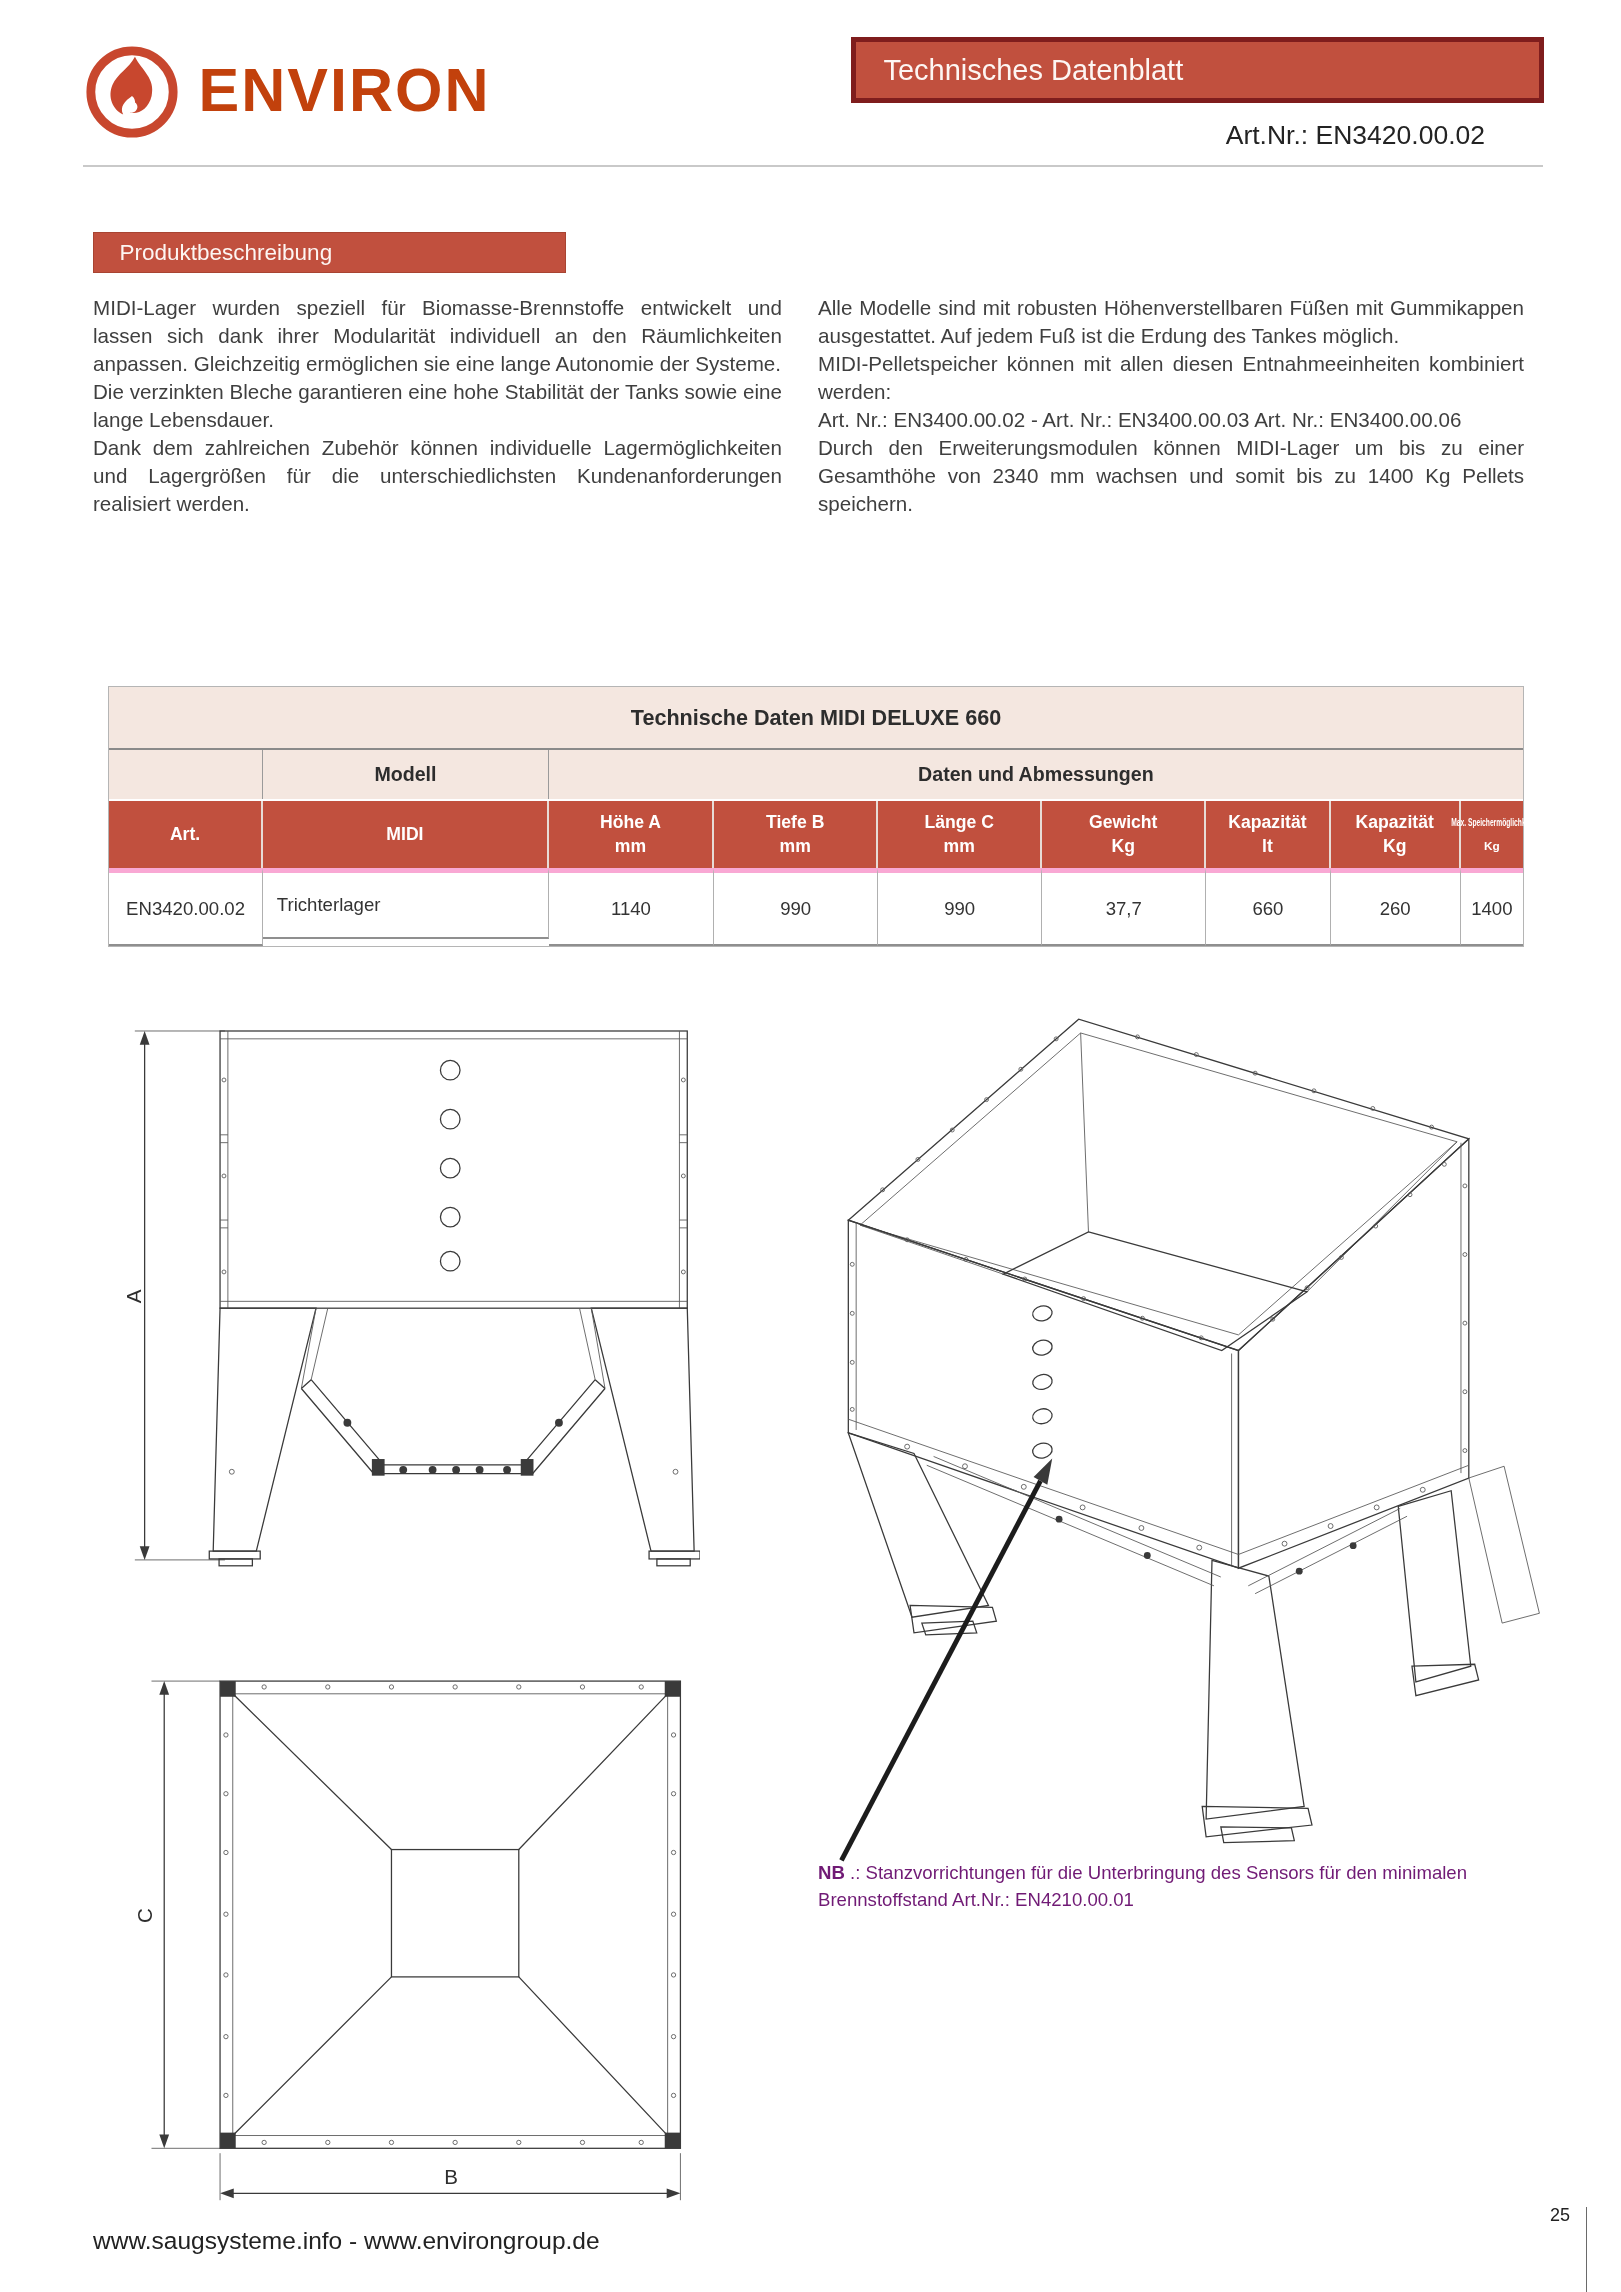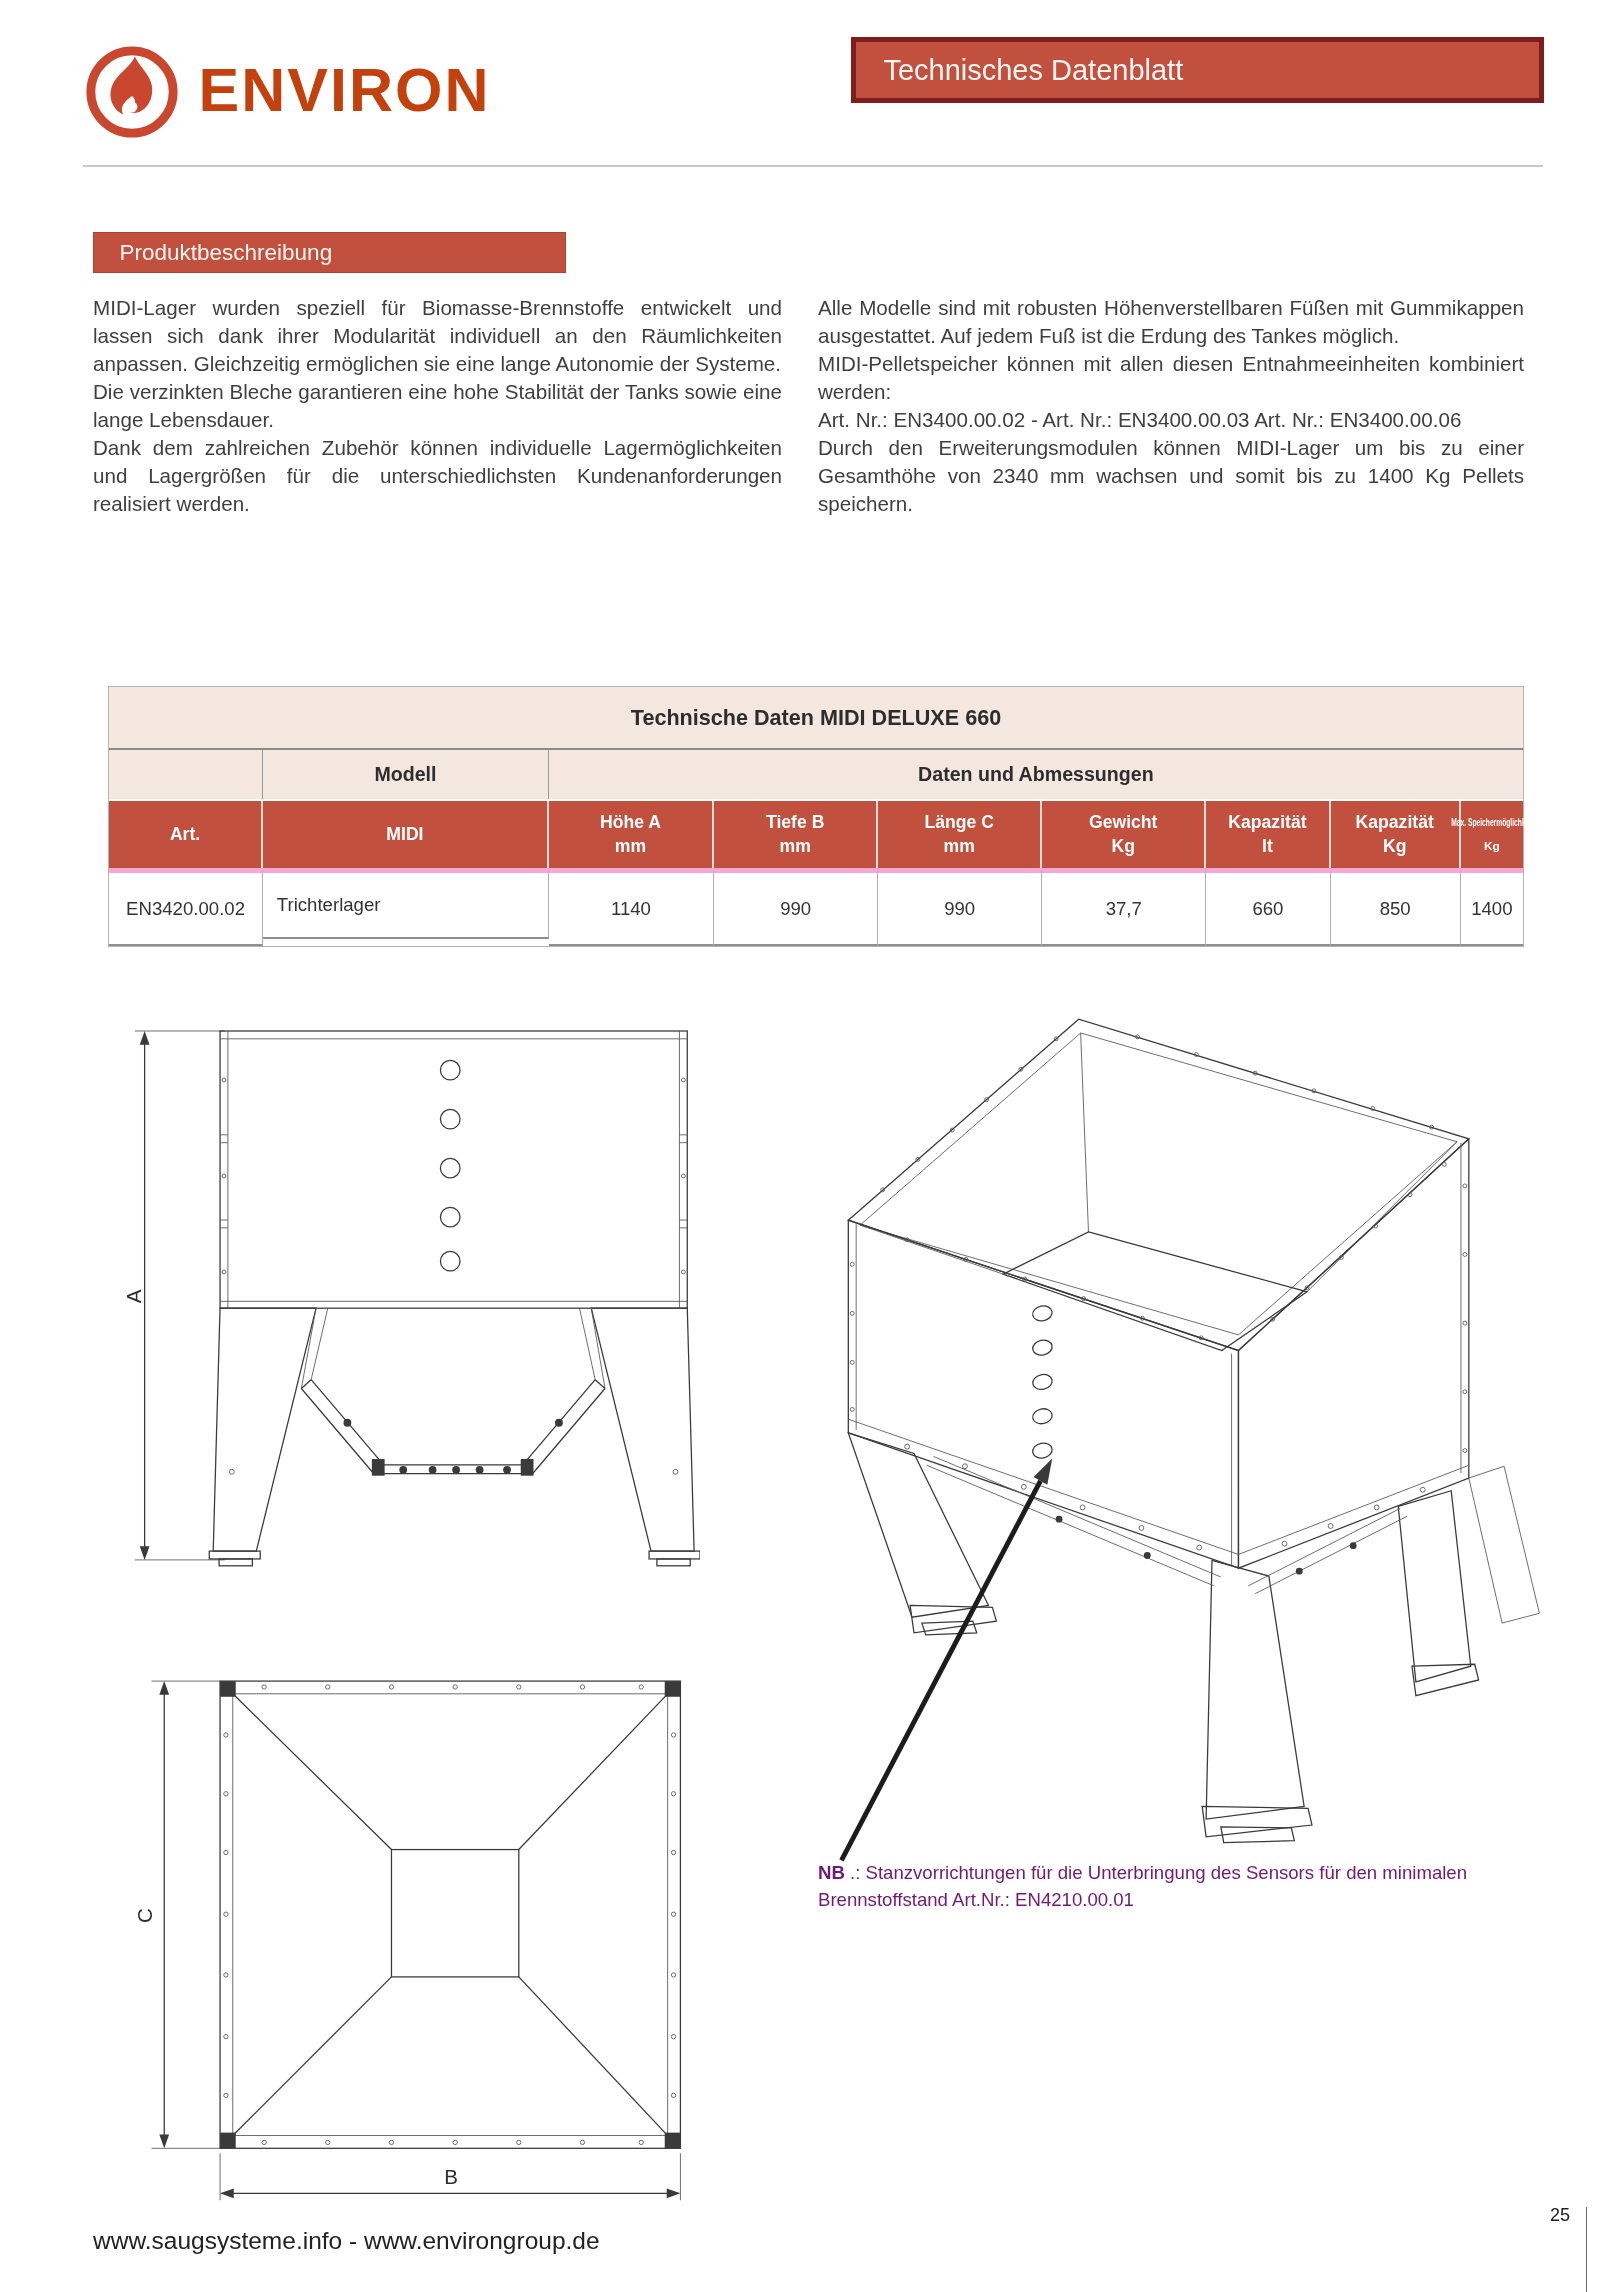--- a/index.html
+++ b/index.html
@@ -81,20 +81,21 @@
                C54 67 55 60 50 56 C43 61 37 67 41 75
                C30 70 25 57 30 45 C35 33 47 28 53 16 Z" fill="#c8472e"></path>
       <path d="M44 66 C47 61 53 61 55 65 C57 69 53 74 48 73 C44 72 42 69 44 66 Z" fill="#ffffff"></path>
     </svg>
     <span class="wordmark">ENVIRON</span>
   </div>
 
   <div class="banner">
     <span>Technisches Datenblatt</span>
   </div>
+  <div class="artnr">Art.Nr.: EN3420.00.02</div>
   <div class="head-rule"></div>
 
   <div class="sec-banner">
     <span>Produktbeschreibung</span>
   </div>
   <div class="col col-left">
     <p>MIDI-Lager wurden speziell für Biomasse-Brennstoffe entwickelt und lassen sich dank ihrer Modularität individuell an den Räumlichkeiten anpassen. Gleichzeitig ermöglichen sie eine lange Autonomie der Systeme.</p>
     <p>Die verzinkten Bleche garantieren eine hohe Stabilität der Tanks sowie eine lange Lebensdauer.</p>
     <p>Dank dem zahlreichen Zubehör können individuelle Lagermöglichkeiten und Lagergrößen für die unterschiedlichsten Kundenanforderungen realisiert werden.</p>
   </div>
@@ -149,21 +150,21 @@
         </div>
     </div>
     <div class="t-grid t-row">
       <div>EN3420.00.02</div>
       <div class="cell-model">Trichterlager</div>
       <div>1140</div>
       <div>990</div>
       <div>990</div>
       <div>37,7</div>
       <div>660</div>
-      <div>850</div>
+      <div>260</div>
       <div>1400</div>
     </div>
   </div>
 
   <div class="draw" style="left:127px; top:1019px; width:573px; height:549px;">
     <svg viewBox="0 0 585 560" width="573" height="549">
 
       <path class="thin" d="M8 12 H100 M8 552 H100"></path>
       <path class="dline" d="M18 24 V540"></path>
       <polygon class="dfill" points="18,12 13,26 23,26"></polygon>

